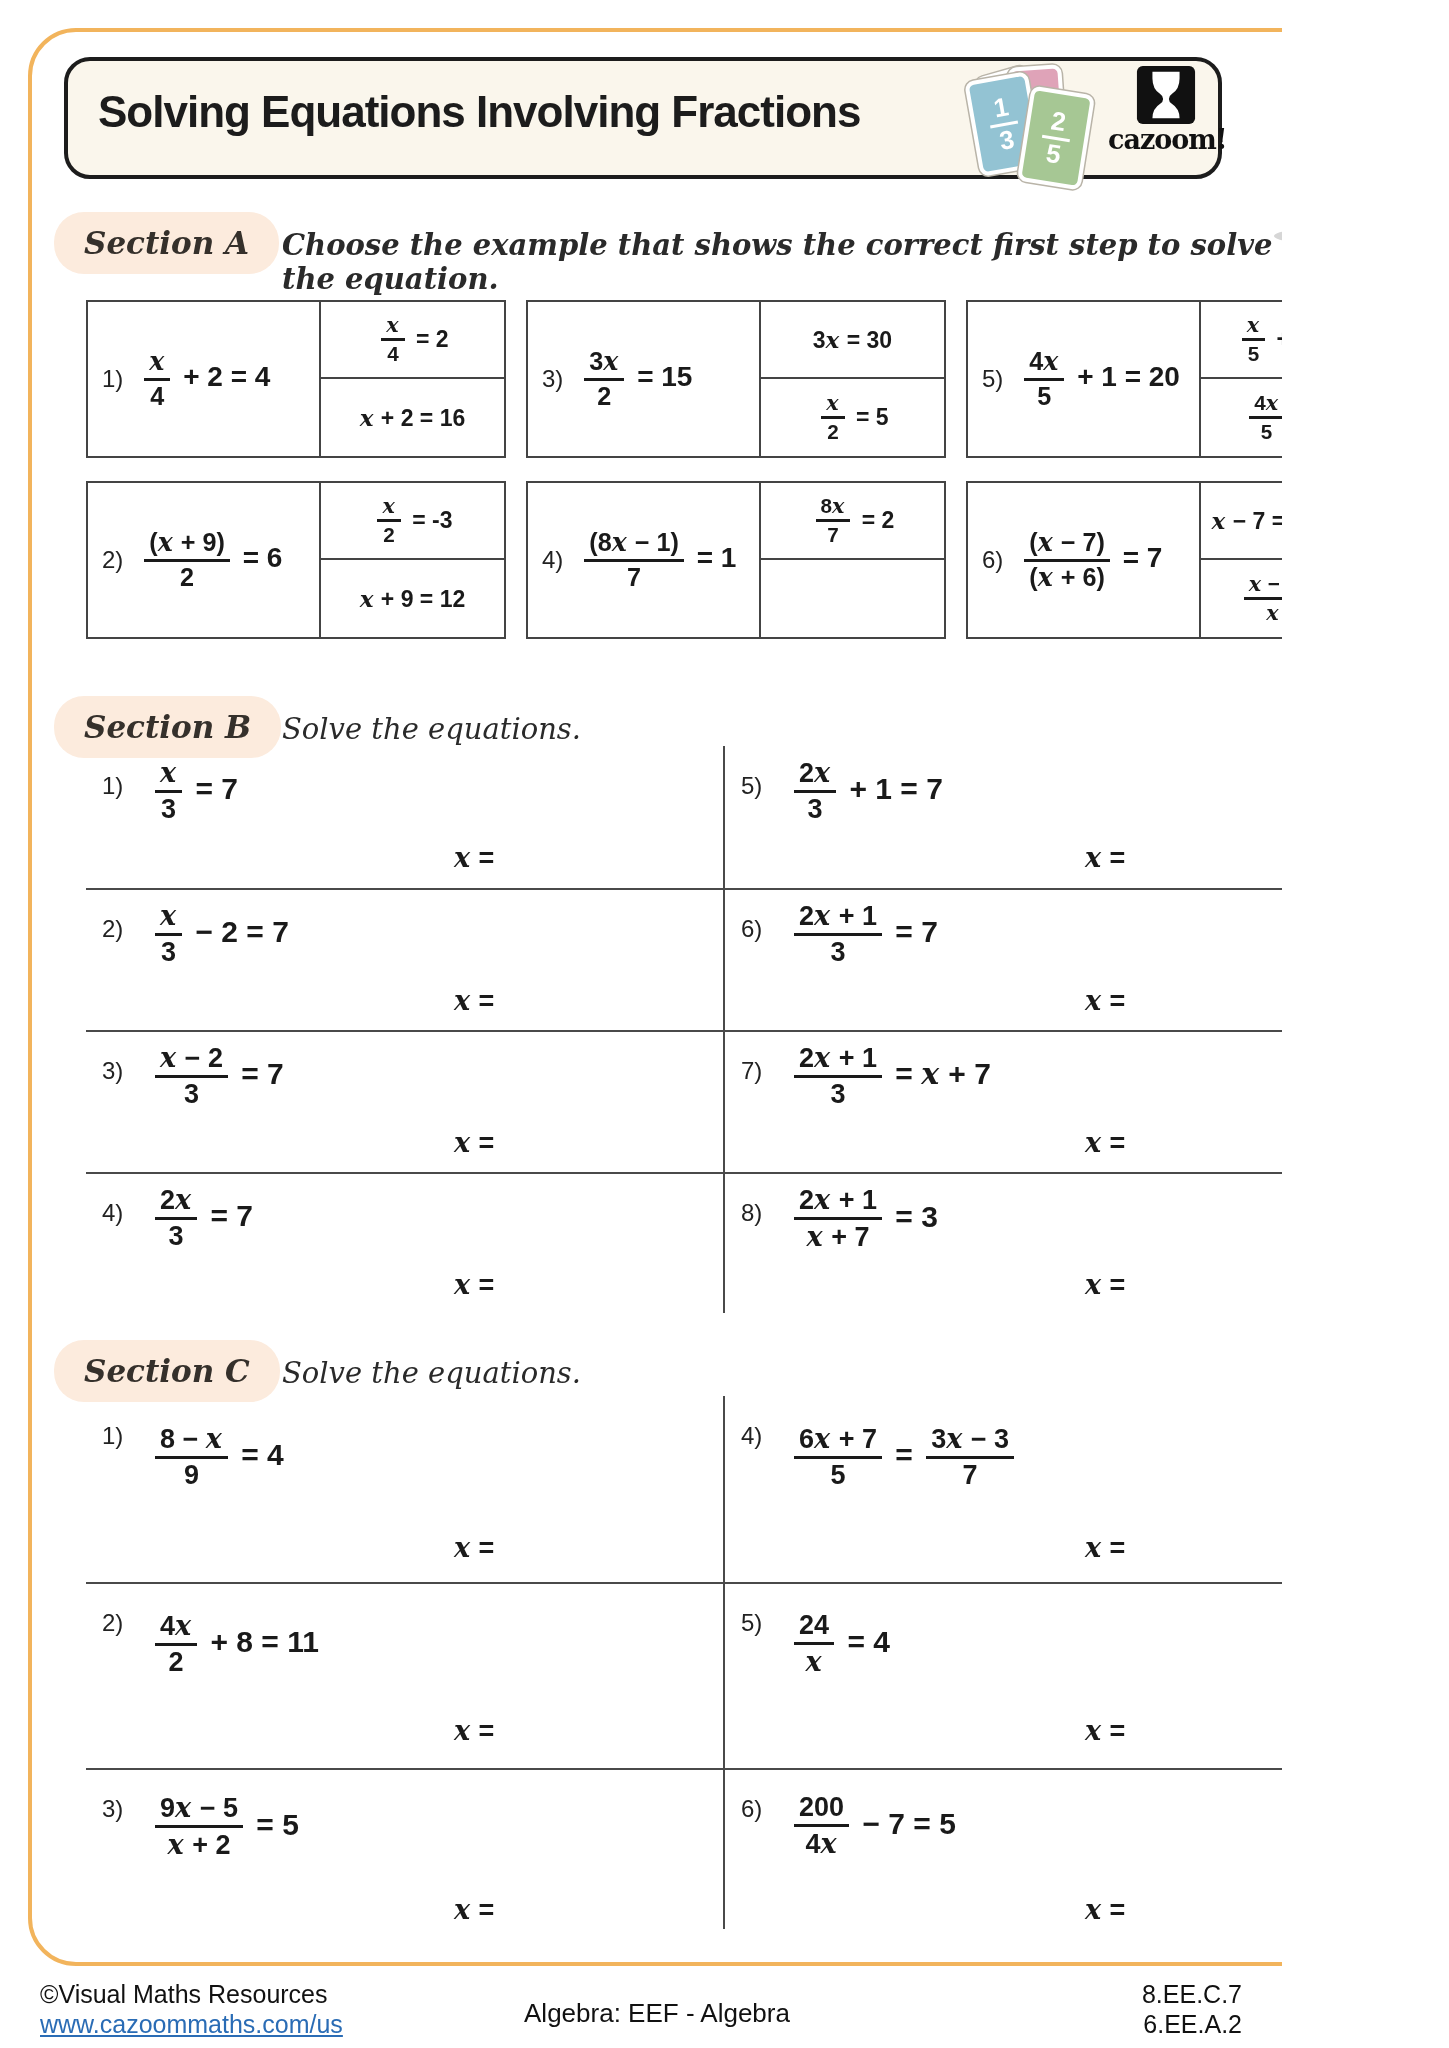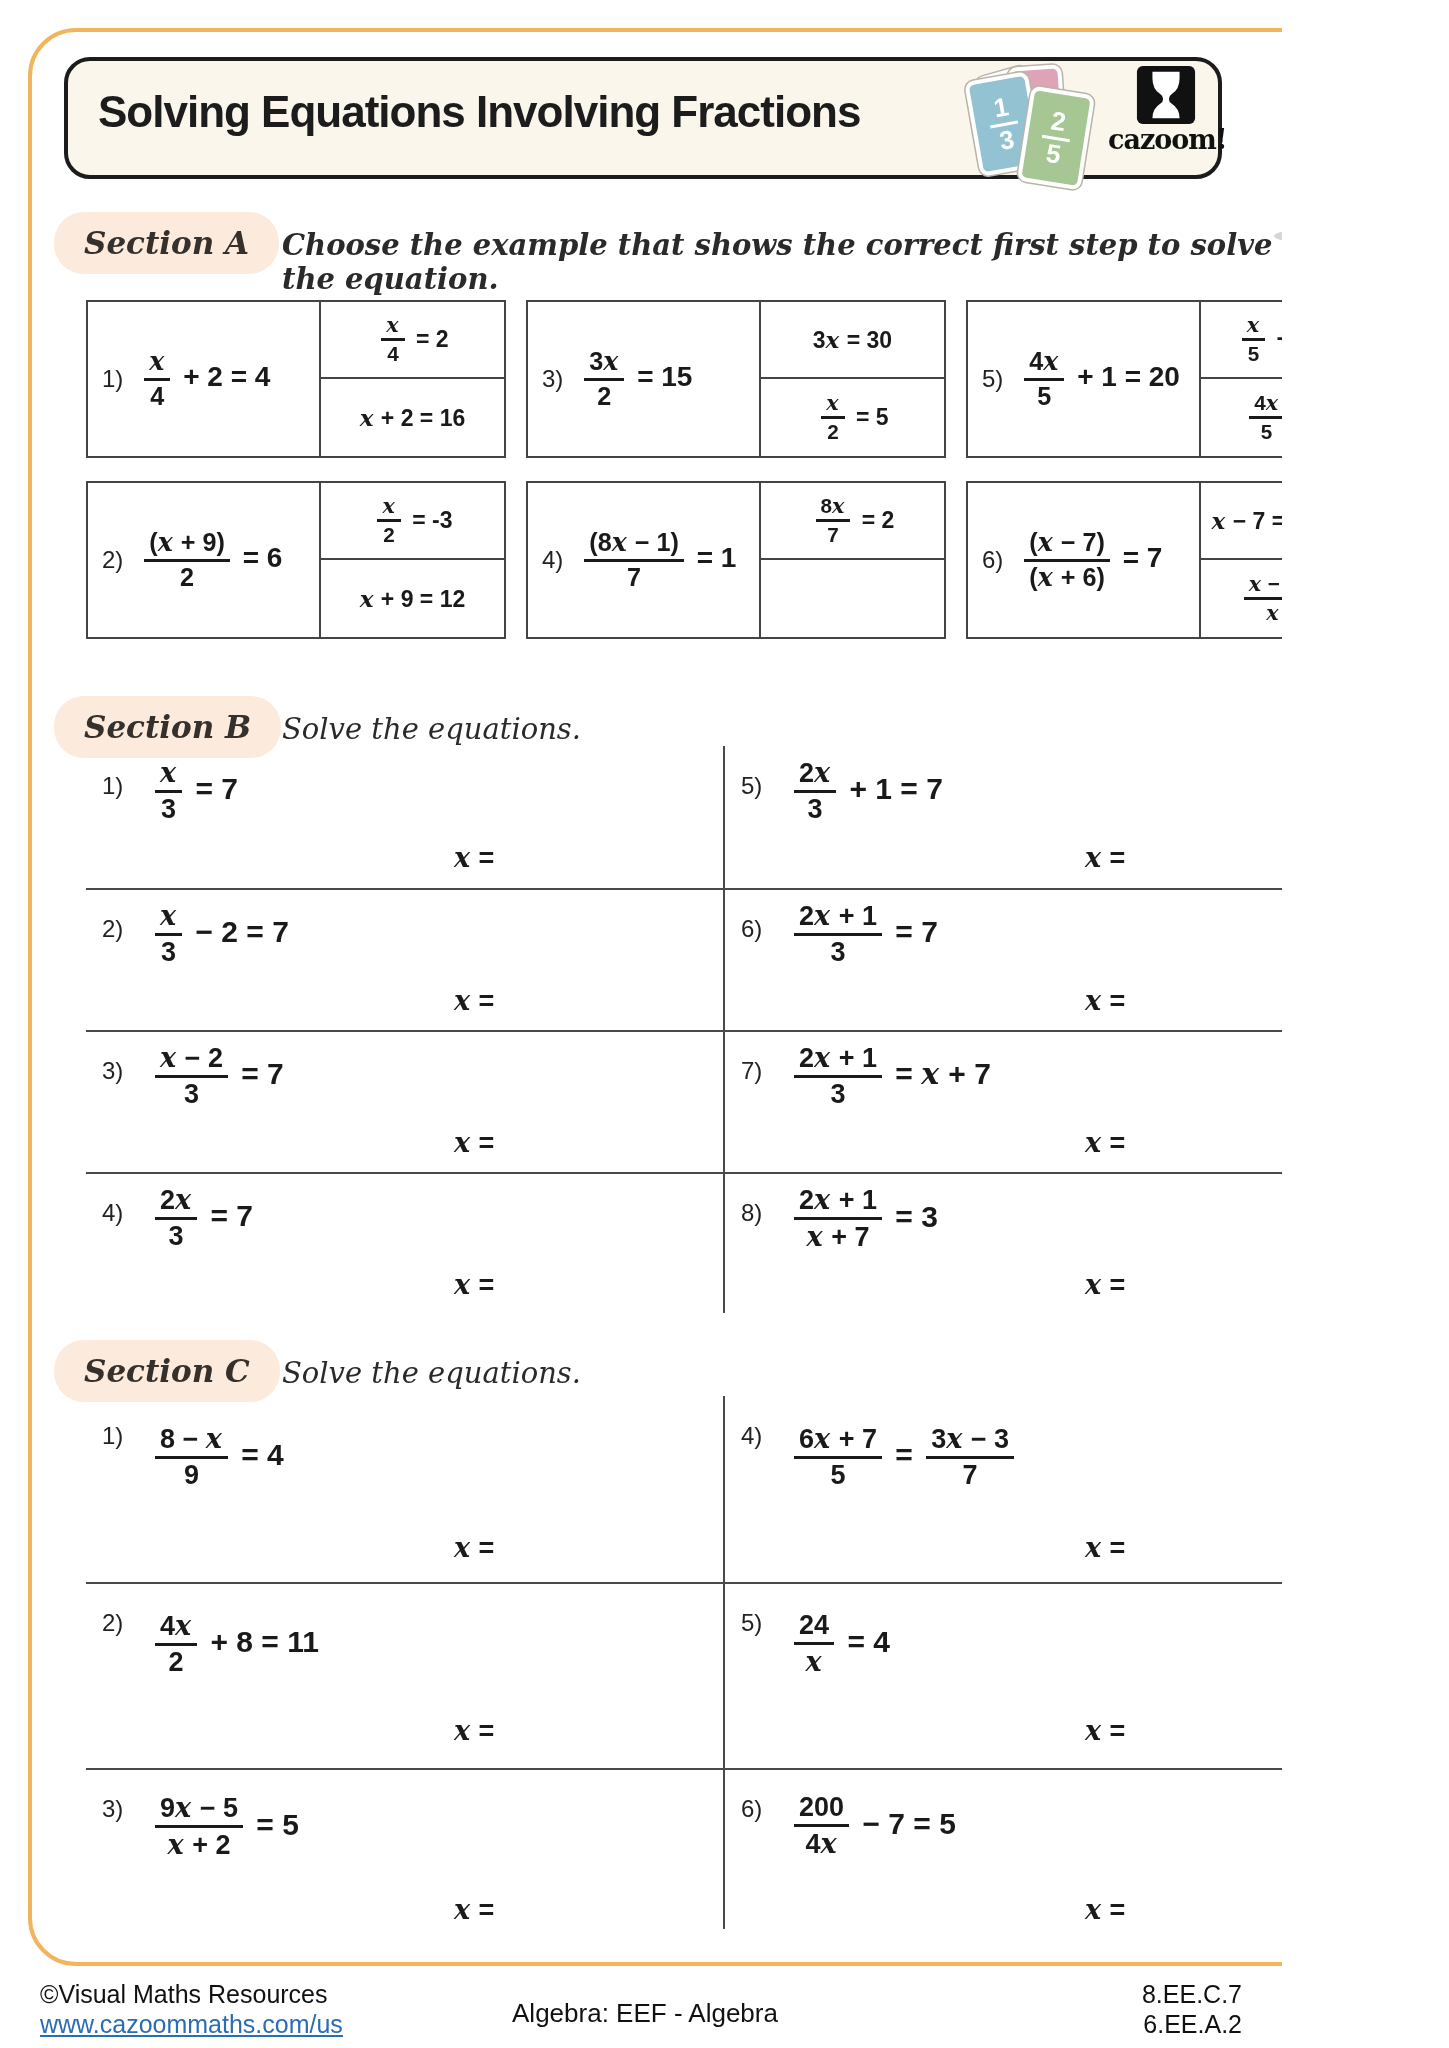--- a/index.html
+++ b/index.html
@@ -55,21 +55,21 @@
   
   .cell{position:absolute;box-sizing:border-box;}
   .cell .pnum{position:absolute;left:16px;top:26px;margin:0;}
   .cell .eq{position:absolute;left:64px;top:12px;font-size:30px;font-weight:700;white-space:nowrap;}
   .ans{position:absolute;font-size:27px;font-weight:700;}
   .hline{position:absolute;left:86px;width:1306px;height:2px;background:#4a4a4a;}
   .vline{position:absolute;width:2px;background:#4a4a4a;}
   
   .foot{position:absolute;font-size:25px;color:#111;}
   .foot a{color:#2a6cb5;text-decoration:underline;}
-  .footcenter{position:absolute;left:4px;width:100%;text-align:center;font-size:26px;color:#111;}
+  .footcenter{position:absolute;left:16px;width:100%;text-align:center;font-size:26px;color:#111;}
   .footright{position:absolute;right:40px;text-align:right;font-size:25px;color:#111;}
 </style>
 </head>
 <body>
 
 <div class="sheet">
   <div class="pageborder"></div>
 
   <div class="titlebox">
     <div class="titletext">Solving Equations Involving Fractions</div>

